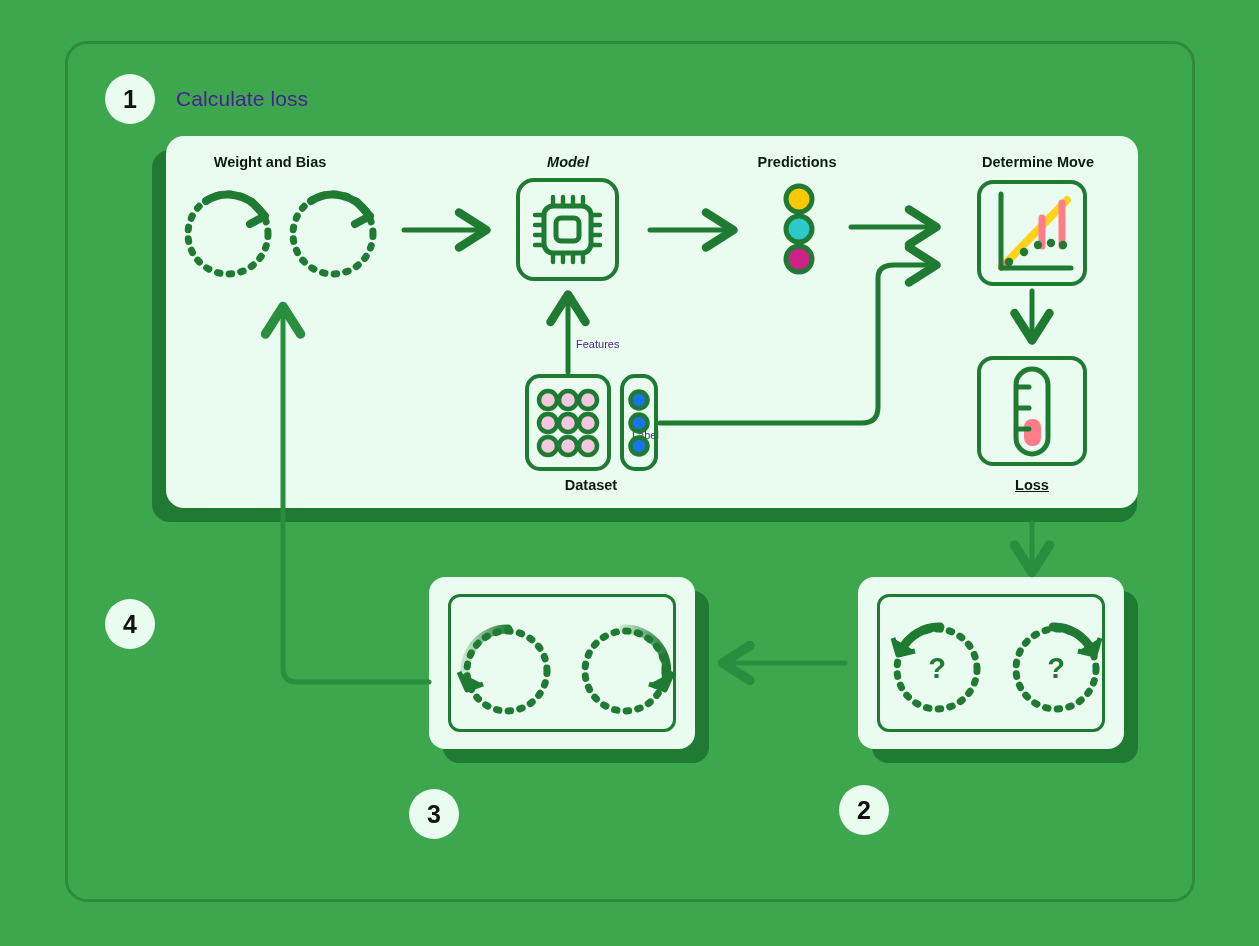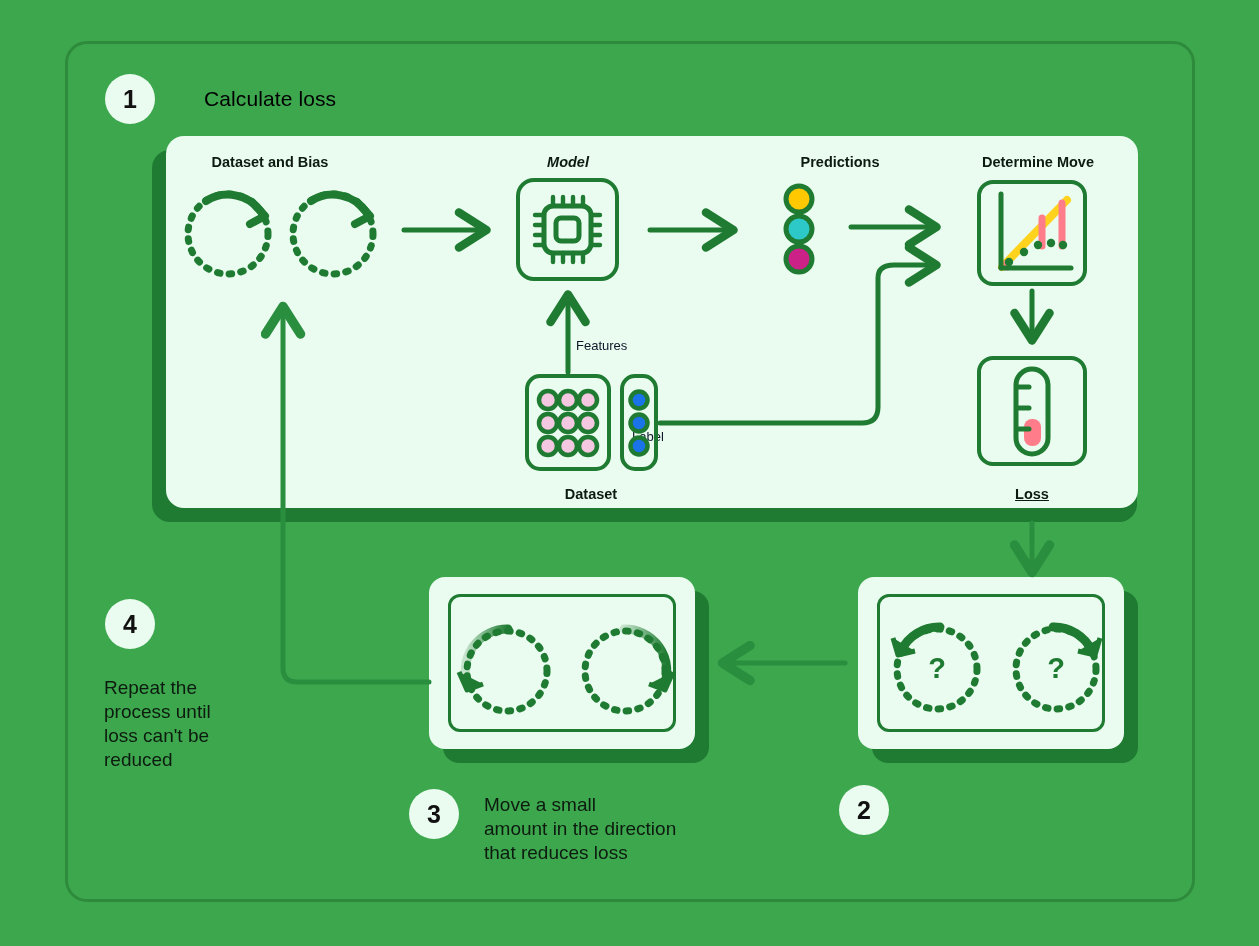--- a/index.html
+++ b/index.html
@@ -49,46 +49,46 @@
     color:#111;font-size:25px;font-weight:600;
   }
   .sc1{left:105px;top:74px;width:50px;height:50px;}
   .sc4{left:105px;top:599px;width:50px;height:50px;}
   .sc3{left:409px;top:789px;width:50px;height:50px;}
   .sc2{left:839px;top:785px;width:50px;height:50px;}
 
   
   .step1-title{
     position:absolute;left:176px;top:87px;
-    font-size:21px;color:#000000;letter-spacing:.1px;margin-left:28px;
+    font-size:21px;color:#4c1d95;letter-spacing:.1px;
   }
   .step-text{
     position:absolute;font-size:19px;line-height:24px;color:#0D1B0F;
     white-space:pre-line;
   }
   .st4{left:104px;top:676px;width:180px;}
   .st3{left:484px;top:793px;width:240px;}
   .st2{left:913px;top:789px;width:220px;}
 
   
   .sec-head{
     position:absolute;font-size:14.5px;font-weight:700;color:#0D1B0F;
     text-align:center;
   }
   .h-wb{left:170px;top:154px;width:200px;}
   .h-model{left:468px;top:154px;width:200px;font-style:italic;}
-  .h-pred{left:740px;top:154px;width:200px;}
+  .h-pred{left:697px;top:154px;width:200px;}
   .h-dloss{left:938px;top:154px;width:200px;}
   .cap{
-    position:absolute;font-size:14.5px;font-weight:700;color:#0D1B0F;text-align:center;margin-top:9px;
+    position:absolute;font-size:14.5px;font-weight:700;color:#0D1B0F;text-align:center;
   }
   .cap-dataset{left:491px;top:477px;width:200px;}
   .cap-loss{left:932px;top:477px;width:200px;text-decoration:underline;}
   .edge-label{
-    position:absolute;font-size:13px;color:#0f172a;
+    position:absolute;font-size:11px;color:#4c1d95;
   }
   .lbl-features{left:576px;top:338px;}
   .lbl-label{left:632px;top:429px;}
 
   
   svg.layer{position:absolute;left:0;top:0;width:1259px;height:946px;pointer-events:none;}
 </style>
 </head>
 <body>
 
@@ -97,51 +97,44 @@
   <div class="outer-frame"></div>
 
   <div class="panel1-shadow"></div>
   <div class="panel1"></div>
 
   <div class="step-circle sc1">
     <span>1</span>
   </div>
   <div class="step1-title">Calculate loss</div>
 
-  <div class="sec-head h-wb">Dataset and Bias</div>
+  <div class="sec-head h-wb">Weight and Bias</div>
   <div class="sec-head h-model">Model</div>
   <div class="sec-head h-pred">Predictions</div>
   <div class="sec-head h-dloss">Determine Move</div>
   <div class="cap cap-dataset">Dataset</div>
   <div class="cap cap-loss">Loss</div>
   <div class="edge-label lbl-features">Features</div>
   <div class="edge-label lbl-label">Label</div>
 
   <div class="panel-shadow p3-shadow"></div>
   <div class="panel-card  p3-card"></div>
   <div class="panel-inner p3-inner"></div>
 
   <div class="panel-shadow p2-shadow"></div>
   <div class="panel-card  p2-card"></div>
   <div class="panel-inner p2-inner"></div>
 
   <div class="step-circle sc4">
     <span>4</span>
   </div>
-  <div class="step-text st4">Repeat the
-process until
-loss can't be
-reduced</div>
 
   <div class="step-circle sc3">
     <span>3</span>
   </div>
-  <div class="step-text st3">Move a small
-amount in the direction
-that reduces loss</div>
 
   <div class="step-circle sc2">
     <span>2</span>
   </div>
 
   <svg class="layer" viewBox="0 0 1259 946" xmlns="http://www.w3.org/2000/svg">
     <defs>
       <marker id="ah" markerWidth="9" markerHeight="9" refX="5.2" refY="4.5" orient="auto">
         <path d="M1,1 L6.5,4.5 L1,8" fill="none" stroke="#1E7B31" stroke-width="1.7" stroke-linecap="round" stroke-linejoin="round"></path>
       </marker>

